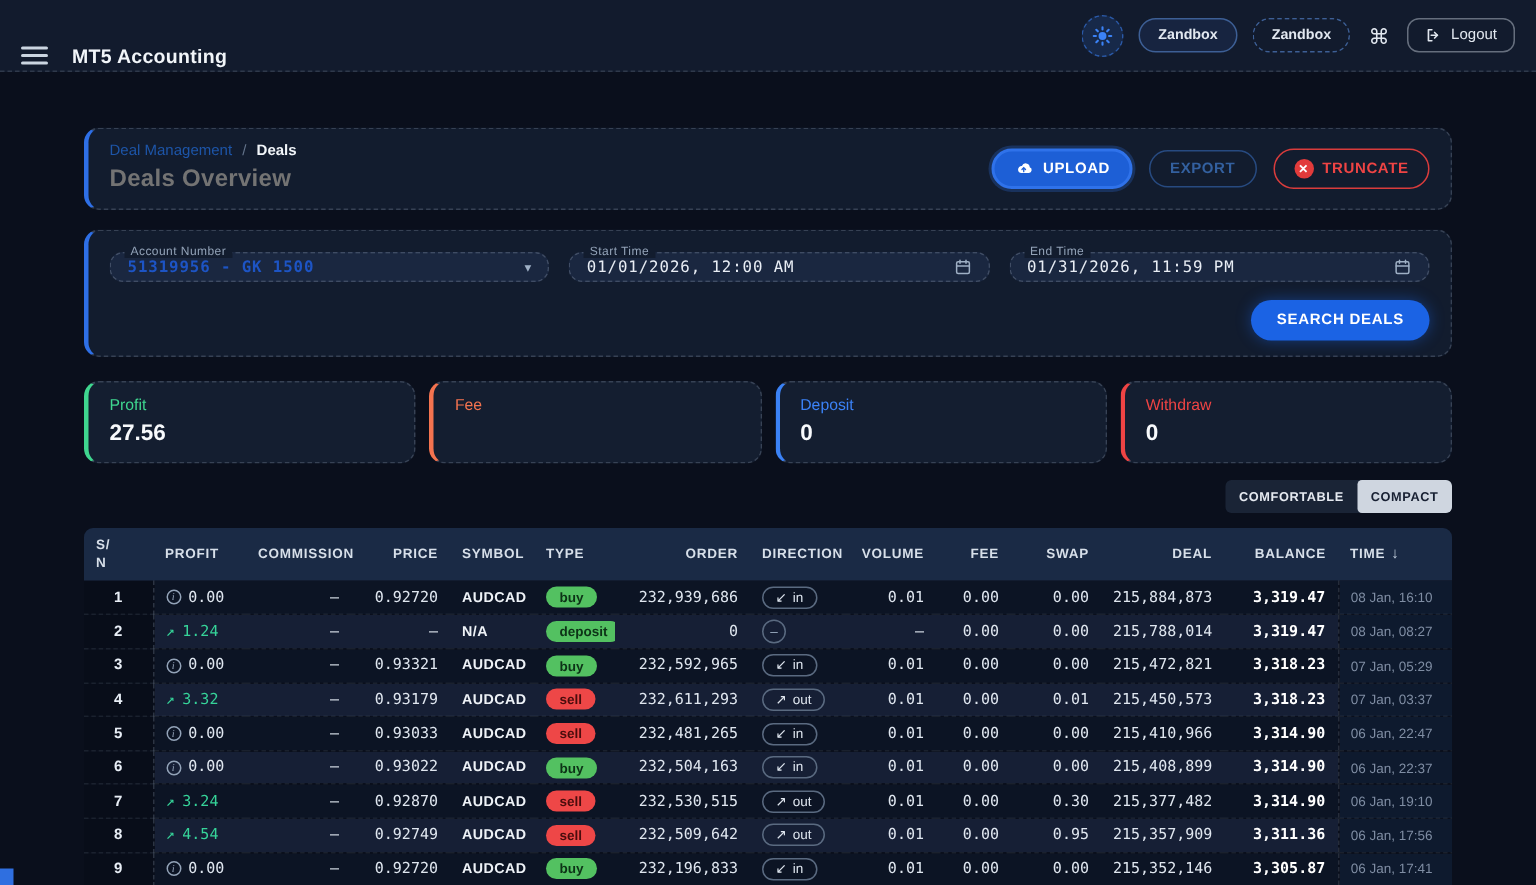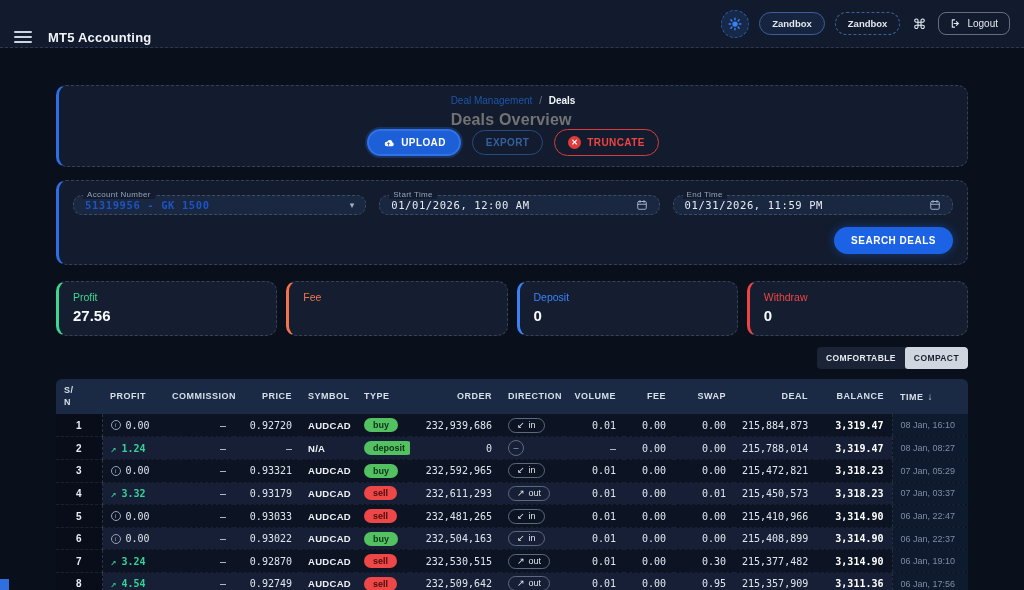--- a/index.html
+++ b/index.html
@@ -23,21 +23,21 @@
   .logout-btn { display:flex; align-items:center; gap:6px; background:transparent; color:#e2e8f0;
                 border:1px solid rgba(203,213,225,.45); border-radius:8px; padding:5px 11px;
                 font-family:inherit; font-size:10px; font-weight:normal; cursor:pointer; }
 
   
   .main { padding:37px 56px 0; }
   .panel { background:#121c2e; border:1px dashed rgba(148,163,184,.28); border-left:3px solid #2e6fe6;
            border-radius:10px; }
 
   
-  .panel-header { display:flex; align-items:center; justify-content:space-between; padding:9px 14px 10px; margin-bottom:13px;flex-direction:column; }
+  .panel-header { display:flex; align-items:center; justify-content:space-between; padding:9px 14px 10px; margin-bottom:13px; }
   .breadcrumb { font-size:10px; margin-bottom:5px; }
   .bc-root { color:#1d55a8; }
   .bc-sep { color:#64748b; margin:0 4px; }
   .bc-current { color:#f1f5f9; font-weight:bold; }
   .page-title { font-size:16px; font-weight:bold; color:#737373; letter-spacing:.2px; }
   .hdr-actions { display:flex; align-items:center; gap:11px; }
   .btn { display:flex; align-items:center; gap:6px; font-family:inherit; font-size:10px; font-weight:bold;
          letter-spacing:.4px; border-radius:14px; padding:6px 13px; cursor:pointer; }
   .btn-upload { background:#1d5fd6; color:#fff; border:2px solid #2f72ea; box-shadow:0 0 0 2px rgba(47,114,234,.25); }
   .btn-export { background:transparent; color:#33609f; border:1px solid #274a80; }
@@ -88,21 +88,21 @@
             background:rgba(5,11,22,.5) !important; border-right:1px dashed rgba(148,163,184,.25); }
   td.num { font-family:"DejaVu Sans Mono", monospace; text-align:right; }
   td.sym { font-weight:bold; color:#eef2f7; font-size:9.5px; letter-spacing:.3px; }
   td.c-bal { font-family:"DejaVu Sans Mono", monospace; text-align:right; font-weight:bold; color:#ffffff; }
   td.c-time { background:#0e1a2e !important; color:#7f8da3; font-size:9px;
               border-left:1px dashed rgba(148,163,184,.2); }
   .profit-wrap { display:flex; align-items:center; gap:5px; font-family:"DejaVu Sans Mono", monospace; }
   .info-icon { width:10px; height:10px; border:1px solid #93a3b8; border-radius:50%; color:#93a3b8;
                font-size:7px; display:inline-flex; align-items:center; justify-content:center; font-family:"Liberation Serif",serif; font-style:italic; }
   .trend-icon { color:#36d399; font-size:10px; }
-  .profit-val.gain { color:#36d399; font-weight:bold; }
+  .profit-val.gain { color:#36d399; font-weight:normal; }
   .pill { display:inline-block; border-radius:10px; padding:2px 9px; font-size:9px; font-weight:bold; }
   .pill-green { background:#53c161; color:#0d3317;text-align:right; }
   .pill-red { background:#ee4747; color:#4a0d0d; }
   .dirpill { display:inline-flex; align-items:center; gap:4px; border:1px solid #5a6a80; border-radius:10px;
              padding:1px 8px 2px; font-size:9px; color:#dfe6ef; }
   .dirnone { display:inline-flex; width:16px; height:16px; border:1px solid #5a6a80; border-radius:50%;
              align-items:center; justify-content:center; font-size:9px; color:#9fb0c5; }
   .sort-glyph { font-size:10px; color:#c3cedd; margin-left:4px; }
 
   .corner-accent { position:absolute; left:0; bottom:0; width:9px; height:11px; background:#2f6fe0; }

